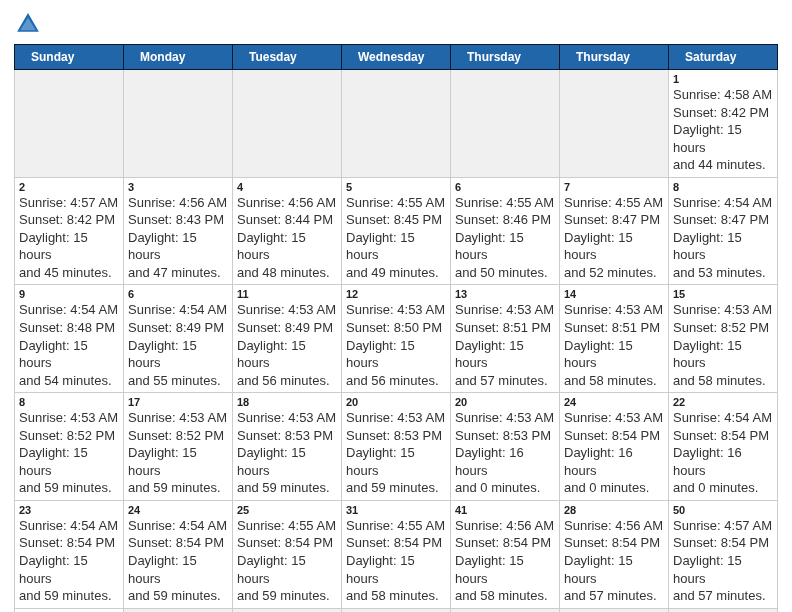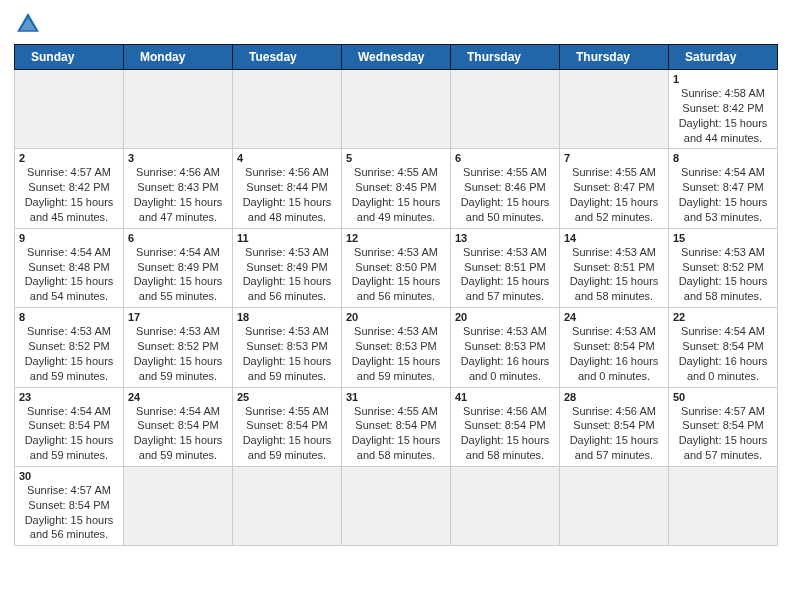--- a/index.html
+++ b/index.html
@@ -83,24 +83,23 @@
       height: 60px;
     }
     .day-number {
       font-size: 11px;
       font-weight: bold;
       color: #222;
       display: block;
       margin-bottom: 1px;
     }
     .day-info {
-      font-size: 11px;
+      font-size: 13px;
       color: #333;
       line-height: 1.35;
-      text-align: center;
     }
   </style>
 </head>
 <body>
 
 <div class="page">
   <div class="header">
     <div class="logo">
       <svg class="logo-icon" viewBox="0 0 36 36">
         <polygon points="18,4 32,28 4,28" fill="#1a6bb5"></polygon>

